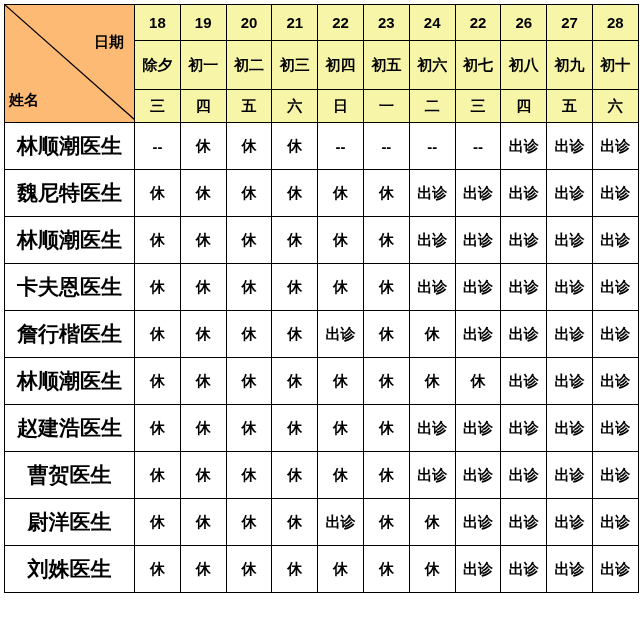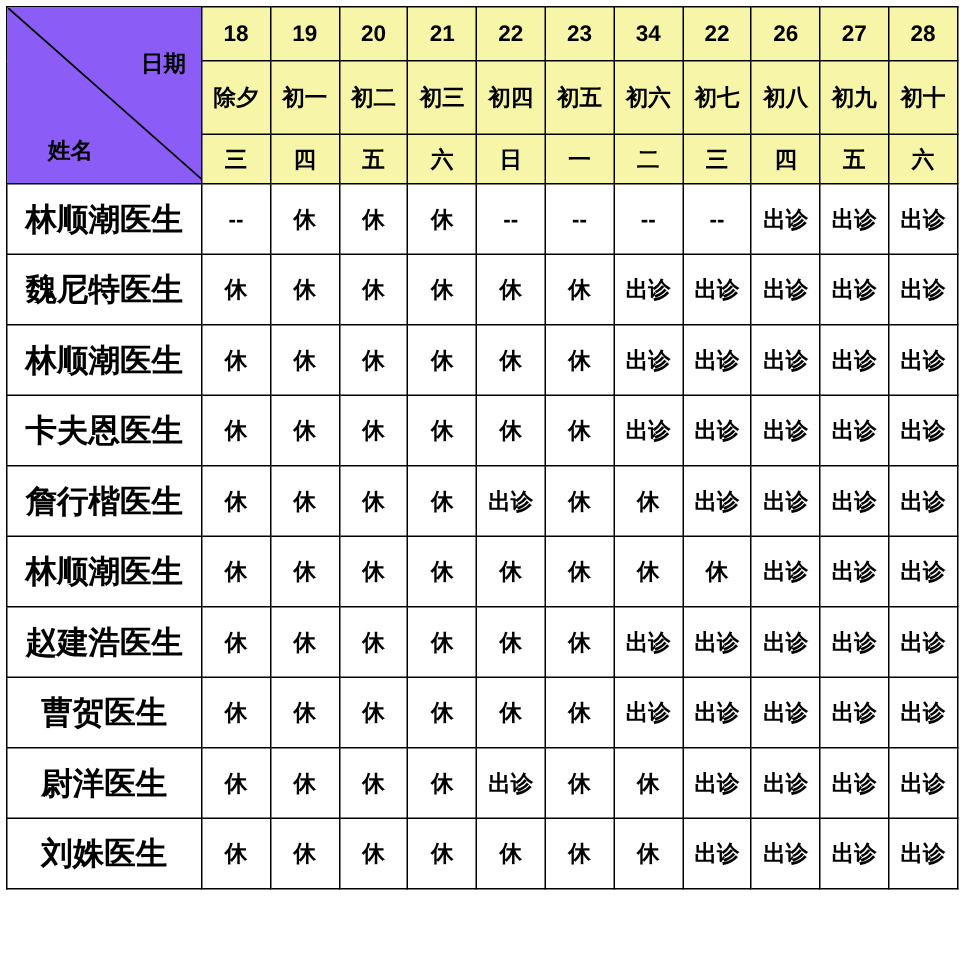--- a/index.html
+++ b/index.html
@@ -40,40 +40,40 @@
   .hdr {
     background: #f7f5a8;
   }
   .hdr-row1 td { height: 35px; font-size: 17px; }
   .hdr-row2 td { height: 48px; font-size: 16px; }
   .hdr-row3 td { height: 32px; font-size: 16px; }
 
   
   .corner {
     position: relative;
-    background: #8b5cf6;
+    background: #fdba74;
     height: 115px;
   }
   .corner .diag {
     position: absolute;
     left: 0; top: 0;
     width: 100%; height: 100%;
     overflow: hidden;
   }
   .corner .diag svg { display: block; }
   .corner .lbl-date {
     position: absolute;
     right: 10px;
     top: 28px;
     font-size: 15px;
     font-weight: bold;
   }
   .corner .lbl-name {
     position: absolute;
-    left: 27px;
+    left: 4px;
     bottom: 12px;
     font-size: 15px;
     font-weight: bold;
   }
 
   .body-row td {
     height: 46px;
     background: #ffffff;
     font-size: 15px;
   }
@@ -120,21 +120,21 @@
             </span>
             <span class="lbl-date">日期</span>
             <span class="lbl-name">姓名</span>
           </td>
           <td>18</td>
           <td>19</td>
           <td>20</td>
           <td>21</td>
           <td>22</td>
           <td>23</td>
-          <td>34</td>
+          <td>24</td>
           <td>22</td>
           <td>26</td>
           <td>27</td>
           <td>28</td>
         </tr>
         <tr class="hdr hdr-row2">
           <td>除夕</td>
           <td>初一</td>
           <td>初二</td>
           <td>初三</td>

